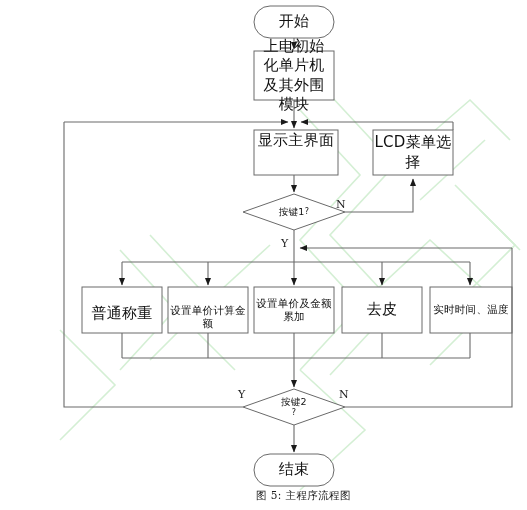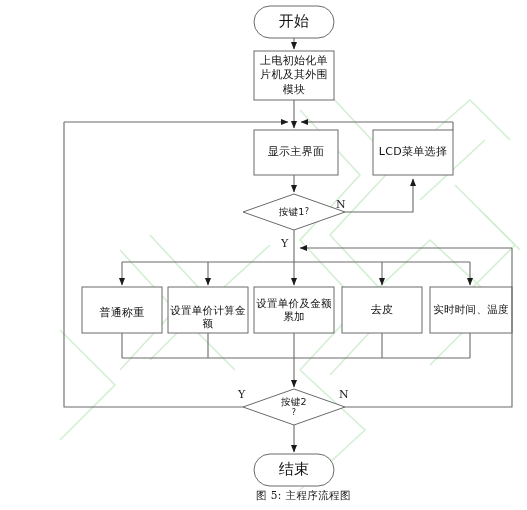--- a/index.html
+++ b/index.html
@@ -27,21 +27,21 @@
     position:absolute;
     display:flex;align-items:center;justify-content:center;
     text-align:center;
     color:#111;
     font-family:"DejaVu Sans","Liberation Sans",sans-serif;
     line-height:1.28;
     letter-spacing:0.3px;
     box-sizing:border-box;
   }
   .term{font-size:15px;}
-  .proc{font-size:11px;}
+  .proc{font-size:15px;}
   .proc-sm{font-size:10.5px;}
   .dec{font-size:9.5px;}
   .branch{
     position:absolute;
     font-family:"DejaVu Serif","Liberation Serif",serif;
     font-size:11px;color:#222;
   }
   .caption{
     position:absolute;
     left:0;width:527px;top:489px;
@@ -152,21 +152,21 @@
   </svg>
 
   <div class="node term" style="left:254px;top:6px;width:80px;height:32px;">
     <span>开始</span>
   </div>
 
   <div class="node proc" style="left:256px;top:51px;width:76px;height:49px;">
     <span>上电初始化单片机及其外围模块</span>
   </div>
 
-  <div class="node proc" style="left:254px;top:130px;width:84px;height:45px;">
+  <div class="node proc" style="left:254px;top:118px;width:84px;height:45px;">
     <span>显示主界面</span>
   </div>
 
   <div class="node proc" style="left:373px;top:130px;width:80px;height:45px;">
     <span>LCD菜单选择</span>
   </div>
 
   <div class="node dec" style="left:259px;top:203px;width:70px;height:18px;">
     <span>按键1</span>
       <span class="qmark">?</span>

